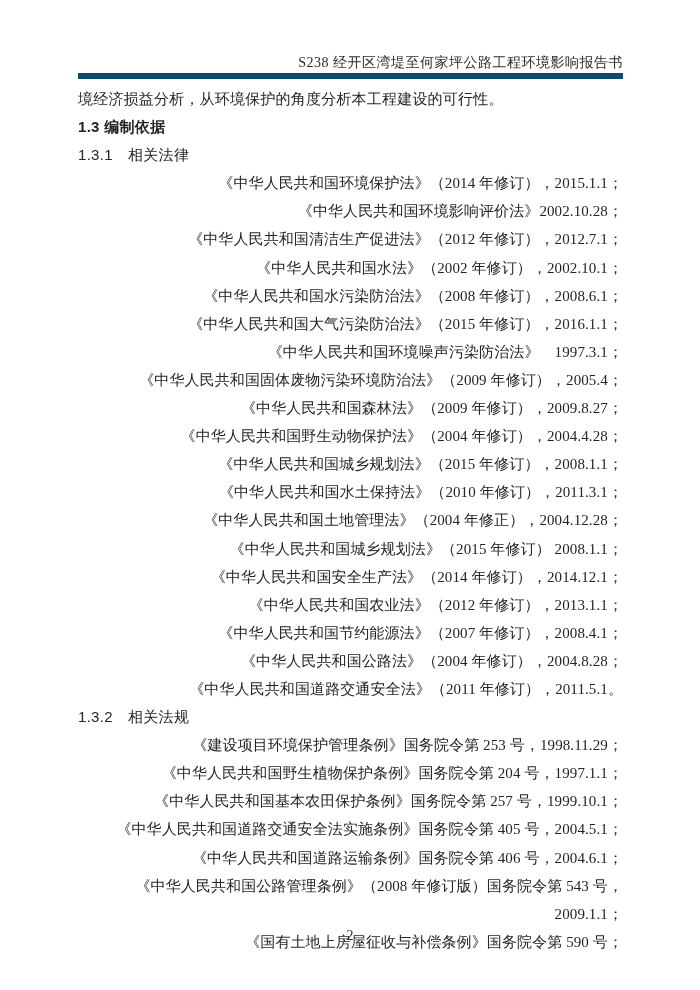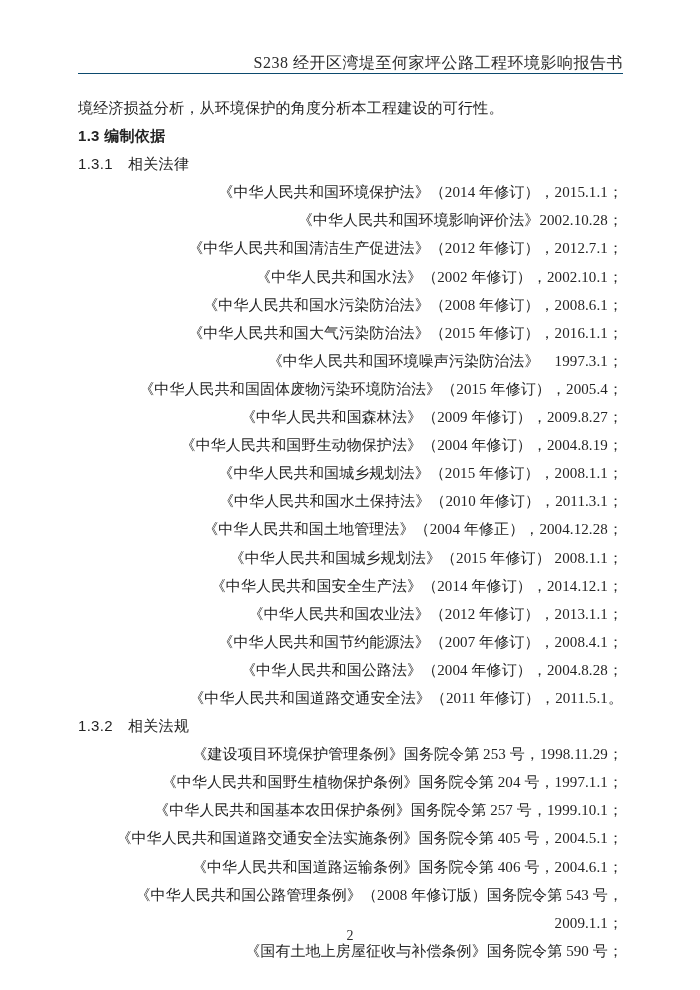--- a/index.html
+++ b/index.html
@@ -10,29 +10,29 @@
     background: #ffffff;
     box-sizing: border-box;
     padding: 0 77px 0 78px;
     overflow: hidden;
     font-family: "Liberation Serif", "DejaVu Serif", serif;
     color: #242424;
   }
   .header {
     margin-top: 55px;
     padding-bottom: 2px;
-    border-bottom: 1px solid #0c4a6e;
+    border-bottom: 6px solid #0c4a6e;
     text-align: right;
-    font-size: 16px;
+    font-size: 14px;
     line-height: 16px;
     letter-spacing: 0.5px;
     color: #2c2c2c;
   }
   .body {
-    margin-top: 20px;
+    margin-top: 6px;
     font-size: 15px;
     line-height: 28.1px;
   }
   .para { margin: 0; letter-spacing: 0.2px; }
   .sec {
     margin: 0;
     font-size: 15px;
     font-weight: bold;
     font-family: "Liberation Sans", sans-serif;
     letter-spacing: 0.3px;
@@ -74,23 +74,23 @@
 
     <h3 class="subsec"><span class="num">1.3.1</span><span>相关法律</span></h3>
 
     <p class="item">《中华人民共和国环境保护法》（2014 年修订），2015.1.1；</p>
     <p class="item">《中华人民共和国环境影响评价法》2002.10.28；</p>
     <p class="item">《中华人民共和国清洁生产促进法》（2012 年修订），2012.7.1；</p>
     <p class="item">《中华人民共和国水法》（2002 年修订），2002.10.1；</p>
     <p class="item">《中华人民共和国水污染防治法》（2008 年修订），2008.6.1；</p>
     <p class="item">《中华人民共和国大气污染防治法》（2015 年修订），2016.1.1；</p>
     <p class="item">《中华人民共和国环境噪声污染防治法》　1997.3.1；</p>
-    <p class="item">《中华人民共和国固体废物污染环境防治法》（2015 年修订），2005.4；</p>
+    <p class="item">《中华人民共和国固体废物污染环境防治法》（2009 年修订），2005.4；</p>
     <p class="item">《中华人民共和国森林法》（2009 年修订），2009.8.27；</p>
-    <p class="item">《中华人民共和国野生动物保护法》（2004 年修订），2004.8.19；</p>
+    <p class="item">《中华人民共和国野生动物保护法》（2004 年修订），2004.4.28；</p>
     <p class="item">《中华人民共和国城乡规划法》（2015 年修订），2008.1.1；</p>
     <p class="item">《中华人民共和国水土保持法》（2010 年修订），2011.3.1；</p>
     <p class="item">《中华人民共和国土地管理法》（2004 年修正），2004.12.28；</p>
     <p class="item">《中华人民共和国城乡规划法》（2015 年修订） 2008.1.1；</p>
     <p class="item">《中华人民共和国安全生产法》（2014 年修订），2014.12.1；</p>
     <p class="item">《中华人民共和国农业法》（2012 年修订），2013.1.1；</p>
     <p class="item">《中华人民共和国节约能源法》（2007 年修订），2008.4.1；</p>
     <p class="item">《中华人民共和国公路法》（2004 年修订），2004.8.28；</p>
     <p class="item">《中华人民共和国道路交通安全法》（2011 年修订），2011.5.1。</p>
 

